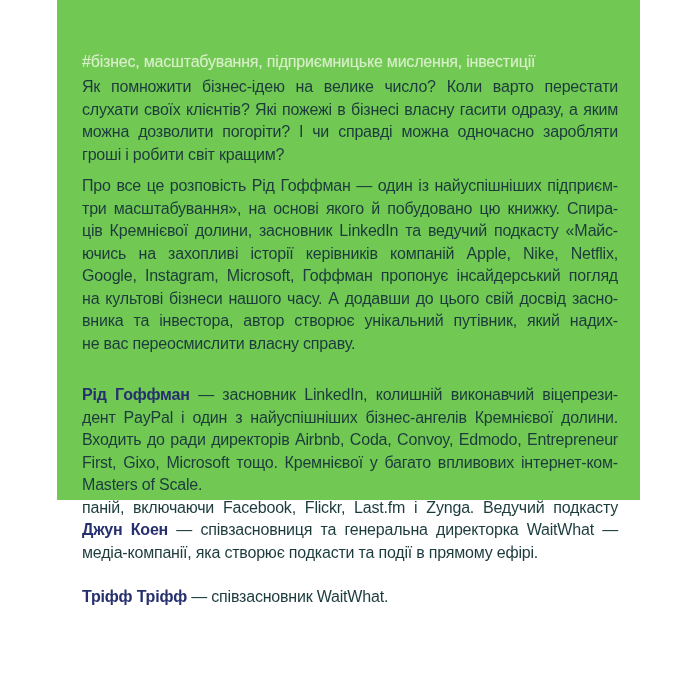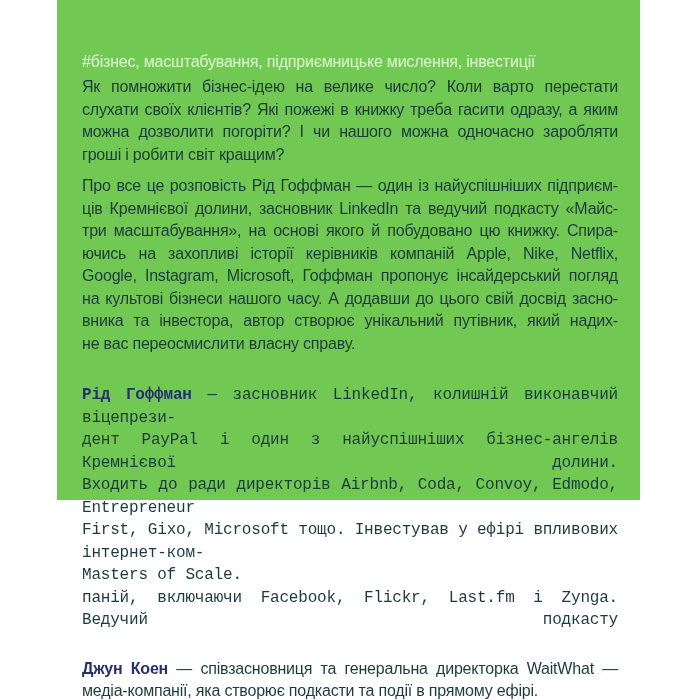--- a/index.html
+++ b/index.html
@@ -32,22 +32,22 @@
     text-shadow:0 0 1px rgba(255,255,255,0.35);
   }
   .para{
     color:var(--body-ink);
     font-size:16px;
     line-height:22.5px;
     letter-spacing:-0.2px;
   }
   .para:nth-child(1){margin-top:4px;}
   .para:nth-child(2){margin-top:9px;}
-  .para:nth-child(3){margin-top:29px;font-family:Liberation Mono, monospace;}
-  .para:nth-child(4){margin-top:26px;}
+  .para:nth-child(3){margin-top:29px;}
+  .para:nth-child(4){}
   .para:nth-child(5){margin-top:22px;}
   .line{
     text-align:justify;
     text-align-last:justify;
     -moz-text-align-last:justify;
     white-space:normal;
   }
   .line.last{
     text-align-last:left;
     -moz-text-align-last:left;
@@ -58,39 +58,39 @@
   }
 </style>
 </head>
 <body>
 
 <div class="cover">
   <div class="tagline">#бізнес, масштабування, підприємницьке мислення, інвестиції</div>
   <div id="paragraphs">
       <div class="para">
         <div class="line">Як помножити бізнес-ідею на велике число? Коли варто перестати</div>
-        <div class="line">слухати своїх клієнтів? Які пожежі в книжку треба гасити одразу, а яким</div>
-        <div class="line">можна дозволити погоріти? І чи нашого можна одночасно заробляти</div>
+        <div class="line">слухати своїх клієнтів? Які пожежі в бізнесі власну гасити одразу, а яким</div>
+        <div class="line">можна дозволити погоріти? І чи справді можна одночасно заробляти</div>
         <div class="line last">гроші і робити світ кращим?</div>
       </div>
       <div class="para">
         <div class="line">Про все це розповість Рід Гоффман — один із найуспішніших підприєм-</div>
+        <div class="line">три масштабування», на основі якого й побудовано цю книжку. Спира-</div>
         <div class="line">ців Кремнієвої долини, засновник LinkedIn та ведучий подкасту «Майс-</div>
-        <div class="line">три масштабування», на основі якого й побудовано цю книжку. Спира-</div>
         <div class="line">ючись на захопливі історії керівників компаній Apple, Nike, Netflix,</div>
         <div class="line">Google, Instagram, Microsoft, Гоффман пропонує інсайдерський погляд</div>
         <div class="line">на культові бізнеси нашого часу. А додавши до цього свій досвід засно-</div>
         <div class="line">вника та інвестора, автор створює унікальний путівник, який надих-</div>
         <div class="line last">не вас переосмислити власну справу.</div>
       </div>
       <div class="para">
         <div class="line"><span class="lead">Рід Гоффман</span> — засновник LinkedIn, колишній виконавчий віцепрези-</div>
         <div class="line">дент PayPal і один з найуспішніших бізнес-ангелів Кремнієвої долини.</div>
         <div class="line">Входить до ради директорів Airbnb, Coda, Convoy, Edmodo, Entrepreneur</div>
-        <div class="line">First, Gixo, Microsoft тощо. Інвестував у ефірі впливових інтернет-ком-</div>
+        <div class="line">First, Gixo, Microsoft тощо. Кремнієвої у багато впливових інтернет-ком-</div>
         <div class="line last">Masters of Scale.</div>
         <div class="line">паній, включаючи Facebook, Flickr, Last.fm і Zynga. Ведучий подкасту</div>
       </div>
       <div class="para">
         <div class="line"><span class="lead">Джун Коен</span> — співзасновниця та генеральна директорка WaitWhat —</div>
         <div class="line last">медіа-компанії, яка створює подкасти та події в прямому ефірі.</div>
       </div>
       <div class="para">
         <div class="line last"><span class="lead">Тріфф Тріфф</span> — співзасновник WaitWhat.</div>
       </div>

